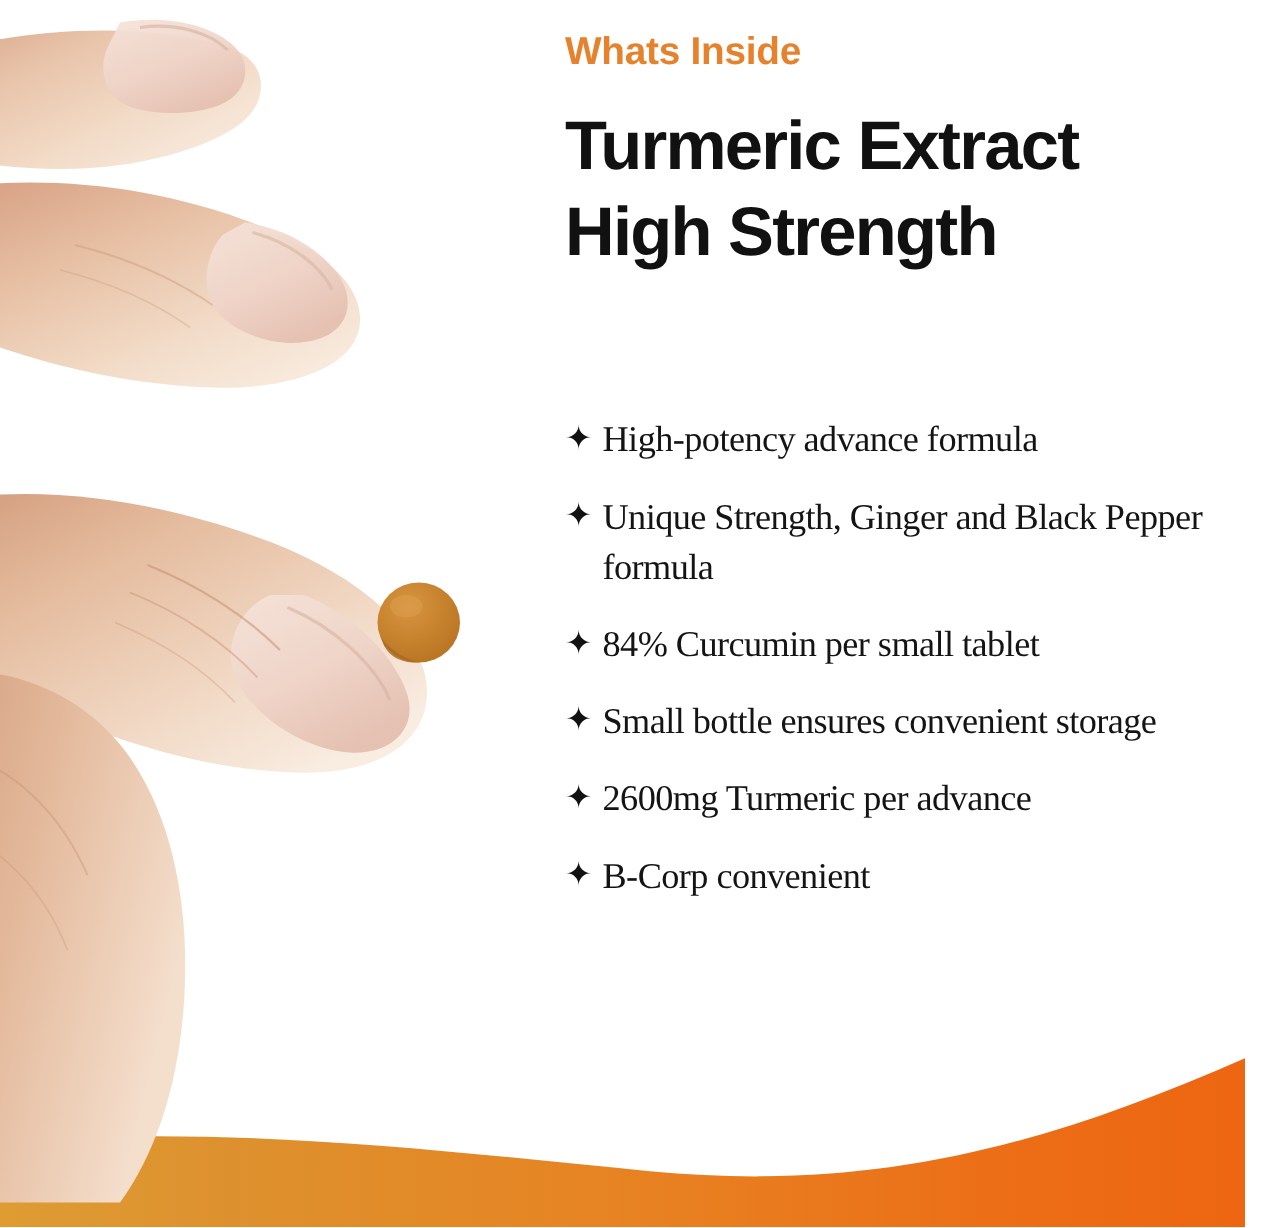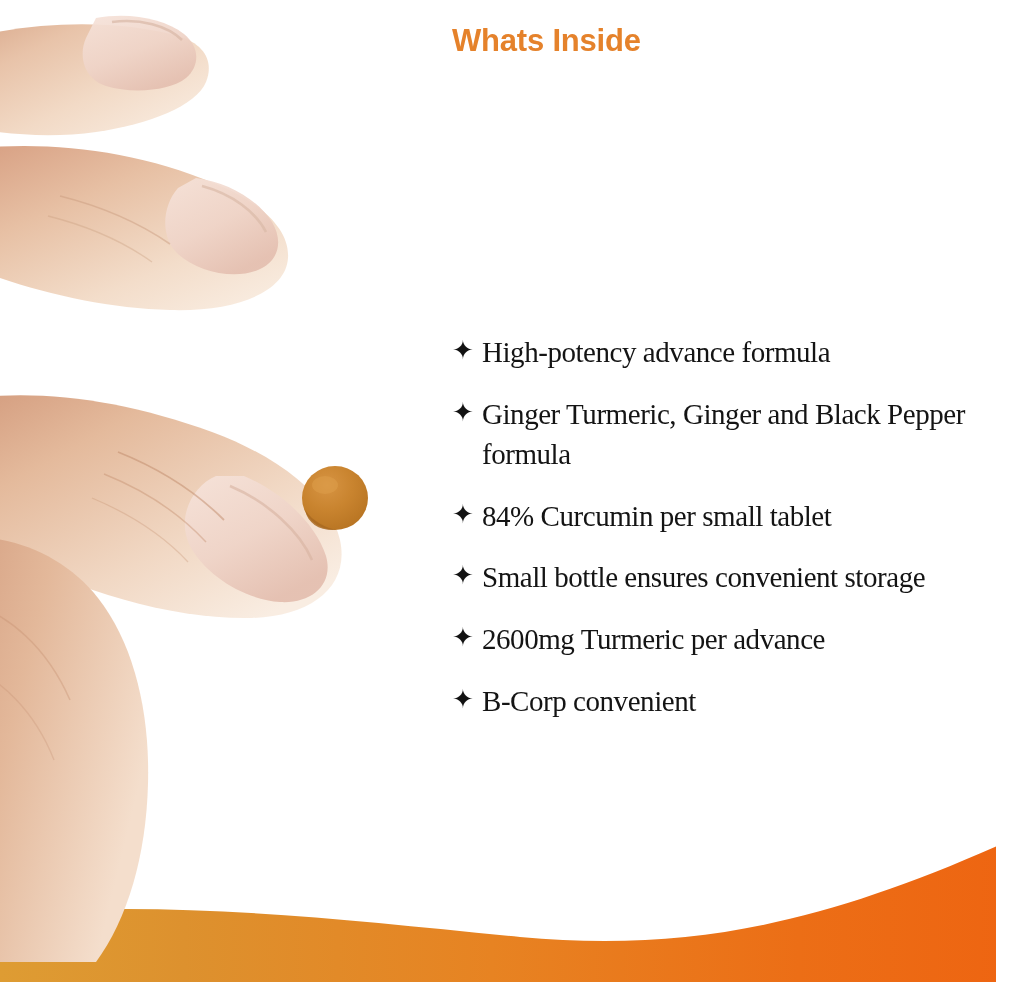--- a/index.html
+++ b/index.html
@@ -205,30 +205,32 @@
         <ellipse cx="325" cy="485" rx="13" ry="9" fill="#DFA14E" opacity="0.45"></ellipse>
       </g>
     </svg>
   </div>
 
   <div class="text-column">
 
     <div class="eyebrow">Whats Inside</div>
 
     <h1 class="headline">
+      <span class="hl-line">Turmeric Extract</span>
+      <span class="hl-line">High Strength</span>
     </h1>
 
     <ul class="benefits">
       <li class="benefit">
         <span class="bullet-star">✦</span>
         <span class="benefit-text">High-potency advance formula</span>
       </li>
       <li class="benefit">
         <span class="bullet-star">✦</span>
-        <span class="benefit-text">Ginger Turmeric, Ginger and Black Pepper formula</span>
+        <span class="benefit-text">Unique Strength, Ginger and Black Pepper formula</span>
       </li>
       <li class="benefit">
         <span class="bullet-star">✦</span>
         <span class="benefit-text">84% Curcumin per small tablet</span>
       </li>
       <li class="benefit">
         <span class="bullet-star">✦</span>
         <span class="benefit-text">Small bottle ensures convenient storage</span>
       </li>
       <li class="benefit">

